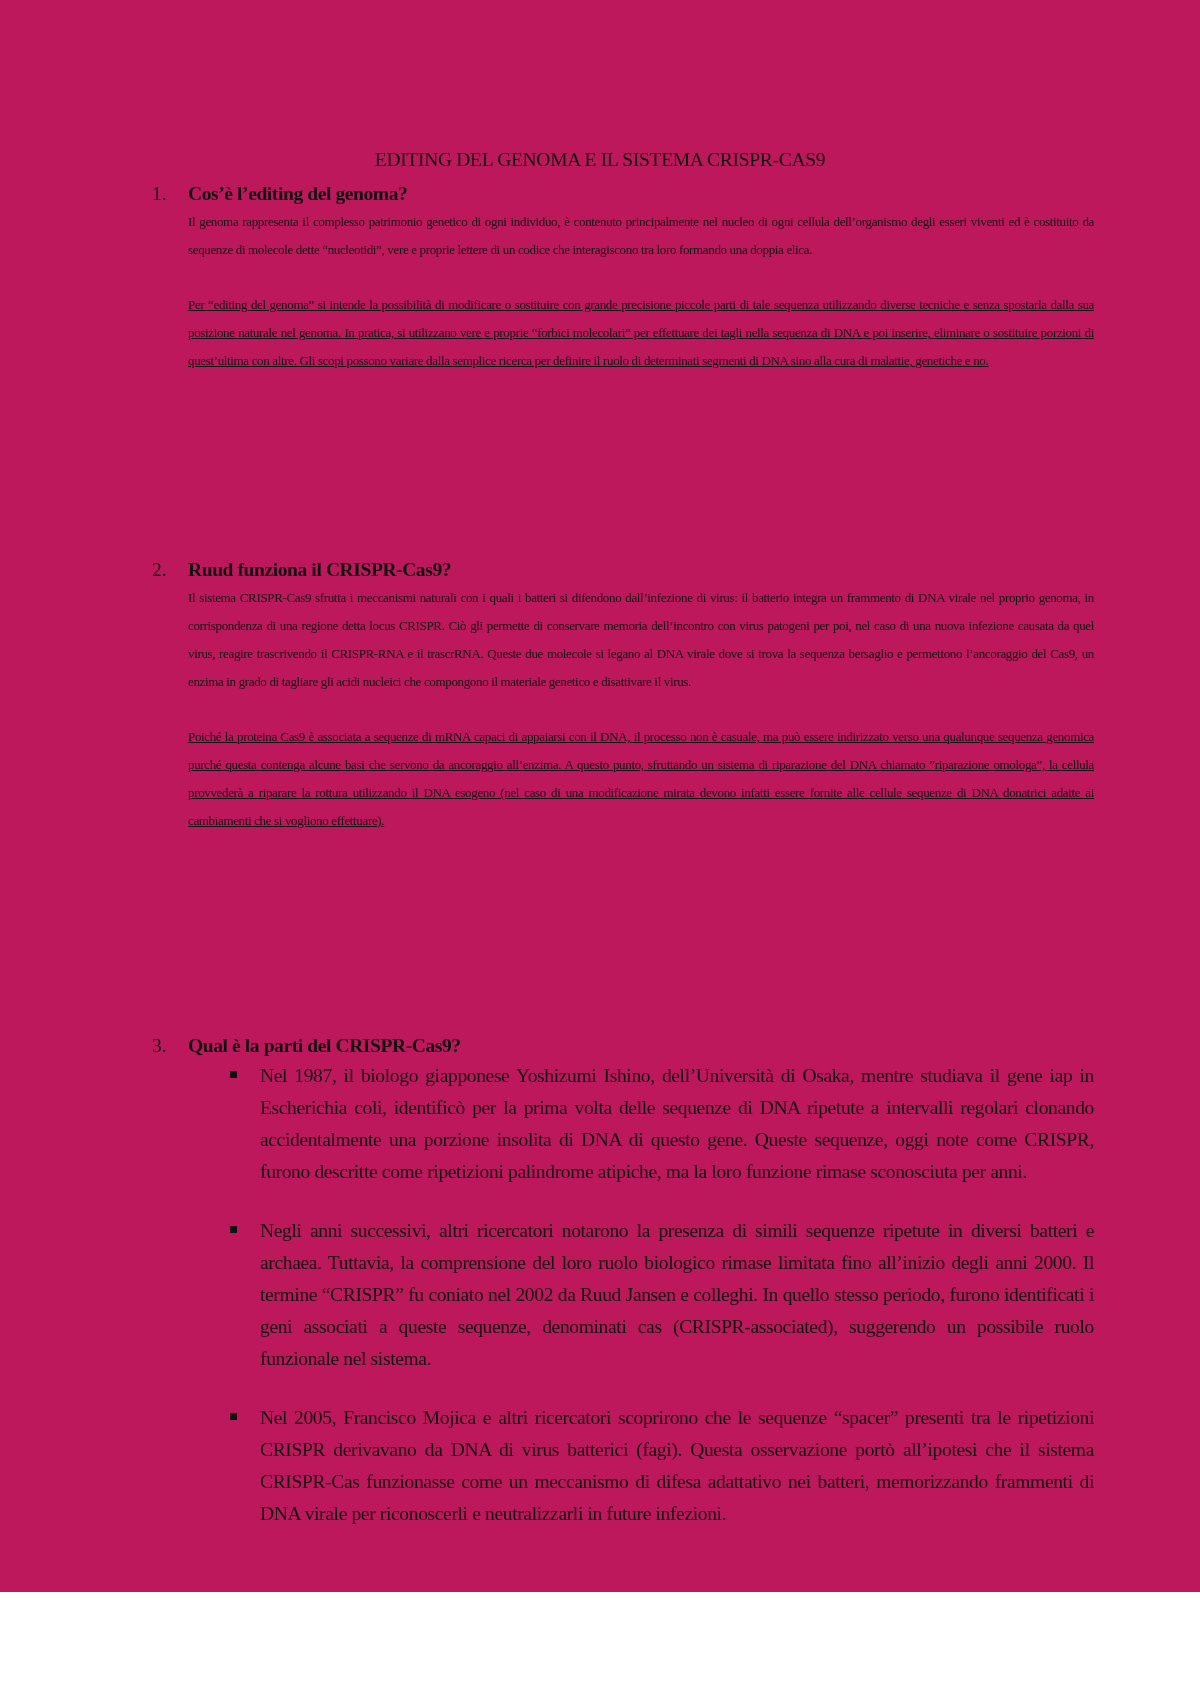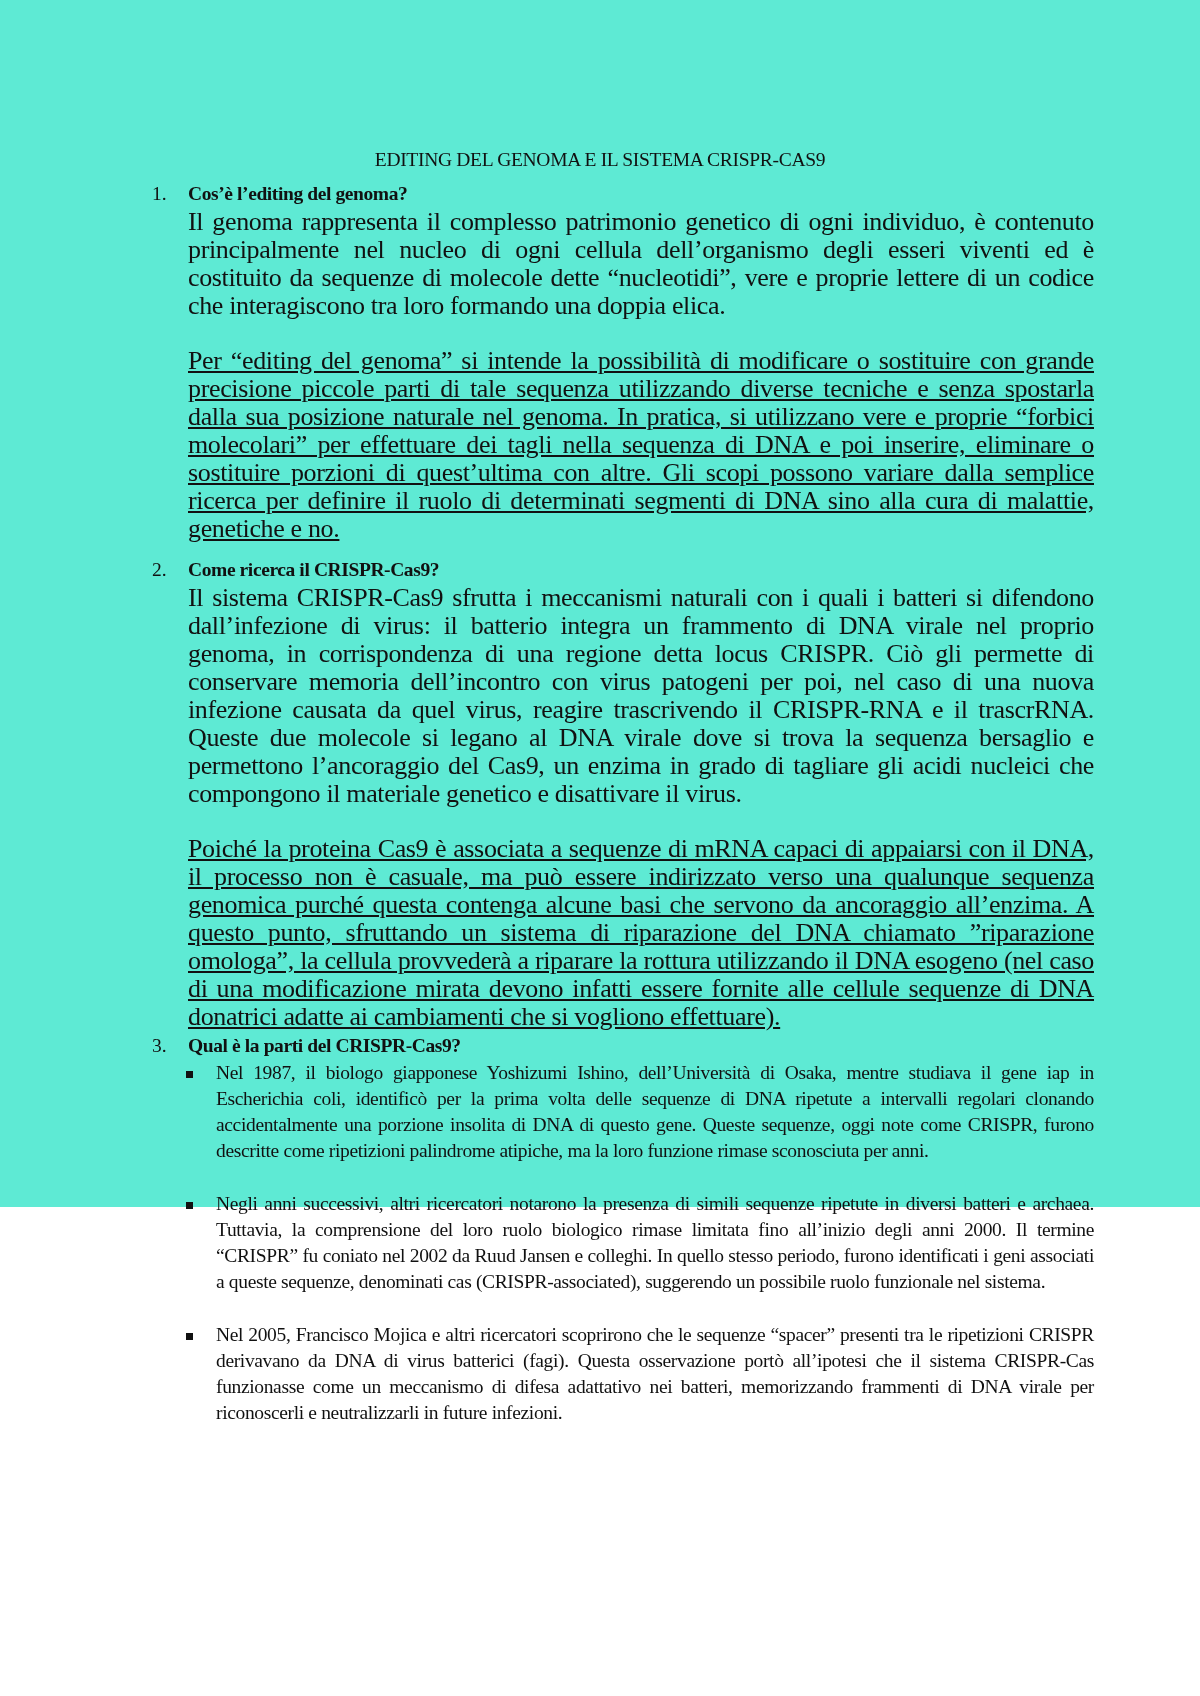--- a/index.html
+++ b/index.html
@@ -13,22 +13,22 @@
       position: relative;
       overflow: hidden;
       font-family: "Liberation Serif", "DejaVu Serif", serif;
       color: #111111;
     }
     .page {
       position: absolute;
       left: 0;
       top: 0;
       width: 1200px;
-      height: 1207px;
-      background: #5eead4;
+      height: 1592px;
+      background: #be185d;
     }
     .title {
       position: absolute;
       left: 0;
       width: 1200px;
       top: 146px;
       text-align: center;
       font-size: 19.5px;
       letter-spacing: -0.3px;
       line-height: 28px;
@@ -53,36 +53,36 @@
     .sec-title {
       position: absolute;
       left: 36px;
       top: 0;
       font-weight: bold;
       letter-spacing: -0.4px;
       text-align: right;
     }
     .para {
       margin-left: 36px;
-      font-size: 26px;
+      font-size: 13px;
       line-height: 28px;
       text-align: justify;
       letter-spacing: -0.35px;
       margin-top: 0;
       margin-bottom: 0;
     }
     .para.gap {
       margin-top: 27px;
       text-decoration: underline;
     }
     .bullet-item {
       position: relative;
-      margin-left: 64px;
+      margin-left: 108px;
       font-size: 19.5px;
-      line-height: 26px;
+      line-height: 32px;
       text-align: justify;
       letter-spacing: -0.35px;
     }
     .bullet-item.gap {
       margin-top: 27px;
     }
     .bullet {
       position: absolute;
       left: -30px;
       top: 11px;
@@ -106,21 +106,21 @@
       <span class="sec-num">1.</span>
       <span class="sec-title">Cos’è l’editing del genoma?</span>
     </div>
     <p class="para">Il genoma rappresenta il complesso patrimonio genetico di ogni individuo, è contenuto principalmente nel nucleo di ogni cellula dell’organismo degli esseri viventi ed è costituito da sequenze di molecole dette “nucleotidi”, vere e proprie lettere di un codice che interagiscono tra loro formando una doppia elica.</p>
     <p class="para gap">Per “editing del genoma” si intende la possibilità di modificare o sostituire con grande precisione piccole parti di tale sequenza utilizzando diverse tecniche e senza spostarla dalla sua posizione naturale nel genoma. In pratica, si utilizzano vere e proprie “forbici molecolari” per effettuare dei tagli nella sequenza di DNA e poi inserire, eliminare o sostituire porzioni di quest’ultima con altre. Gli scopi possono variare dalla semplice ricerca per definire il ruolo di determinati segmenti di DNA sino alla cura di malattie, genetiche e no.</p>
   </div>
 
   <div class="section" id="sec2">
     <div class="sec-head">
       <span class="sec-num">2.</span>
-      <span class="sec-title">Come ricerca il CRISPR-Cas9?</span>
+      <span class="sec-title">Ruud funziona il CRISPR-Cas9?</span>
     </div>
     <p class="para">Il sistema CRISPR-Cas9 sfrutta i meccanismi naturali con i quali i batteri si difendono dall’infezione di virus: il batterio integra un frammento di DNA virale nel proprio genoma, in corrispondenza di una regione detta locus CRISPR. Ciò gli permette di conservare memoria dell’incontro con virus patogeni per poi, nel caso di una nuova infezione causata da quel virus, reagire trascrivendo il CRISPR-RNA e il trascrRNA. Queste due molecole si legano al DNA virale dove si trova la sequenza bersaglio e permettono l’ancoraggio del Cas9, un enzima in grado di tagliare gli acidi nucleici che compongono il materiale genetico e disattivare il virus.</p>
     <p class="para gap">Poiché la proteina Cas9 è associata a sequenze di mRNA capaci di appaiarsi con il DNA, il processo non è casuale, ma può essere indirizzato verso una qualunque sequenza genomica purché questa contenga alcune basi che servono da ancoraggio all’enzima. A questo punto, sfruttando un sistema di riparazione del DNA chiamato ”riparazione omologa”, la cellula provvederà a riparare la rottura utilizzando il DNA esogeno (nel caso di una modificazione mirata devono infatti essere fornite alle cellule sequenze di DNA donatrici adatte ai cambiamenti che si vogliono effettuare).</p>
   </div>
 
   <div class="section" id="sec3">
     <div class="sec-head">
       <span class="sec-num">3.</span>
       <span class="sec-title">Qual è la parti del CRISPR-Cas9?</span>
     </div>

